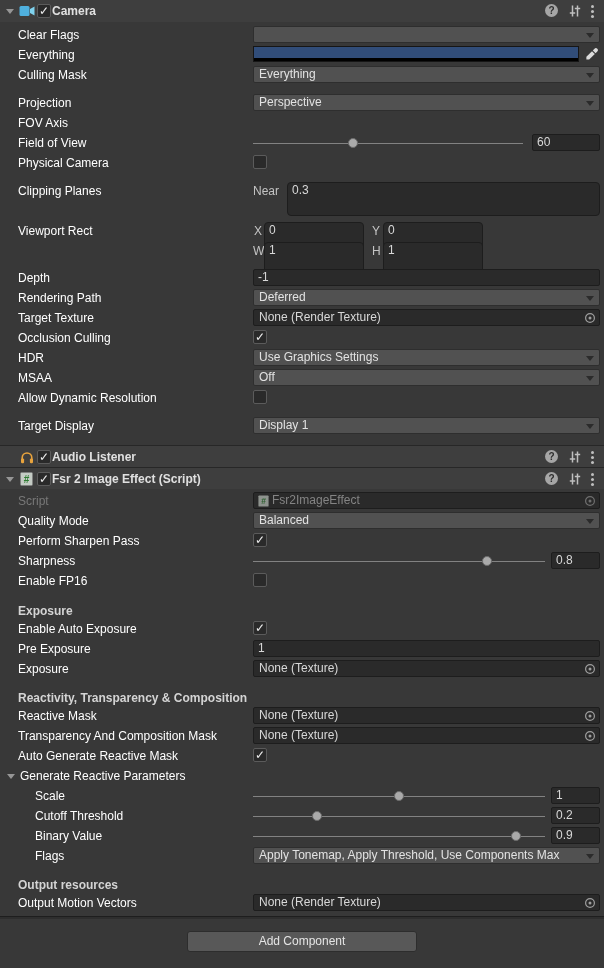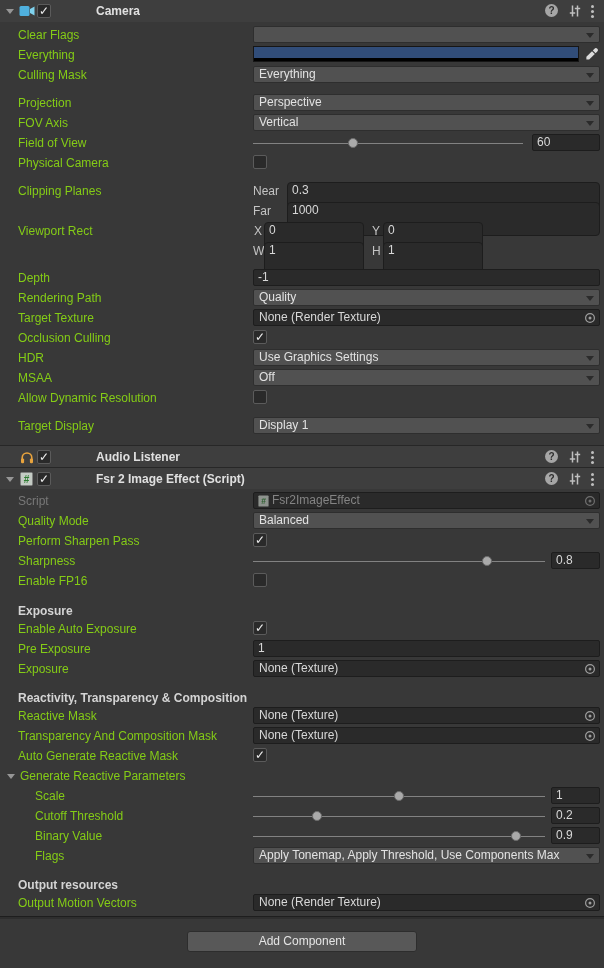--- a/index.html
+++ b/index.html
@@ -1,19 +1,19 @@
 <!DOCTYPE html>
 <html><head>
 <meta charset="utf-8">
 <style>
   html,body{margin:0;padding:0;background:#383838;}
   #inspector{position:relative;width:604px;height:968px;background:#383838;
     font-family:"Liberation Sans",sans-serif;font-size:12px;color:#c4c4c4;overflow:hidden;}
   .row{position:absolute;left:0;right:0;height:20px;}
-  .lbl{position:absolute;left:18px;top:3px;white-space:nowrap;color:#84cc16;}
+  .lbl{position:absolute;left:18px;top:3px;white-space:nowrap;color:#ffffff;}
   .lbl.indent{left:35px;}
   .lbl.disabled{color:#787878;}
   .sect{position:absolute;left:18px;top:3px;font-weight:bold;color:#d4d4d4;white-space:nowrap;}
   .fld{position:absolute;left:253px;right:4px;top:1px;height:17px;border-radius:2px;box-sizing:border-box;}
   .dropdown{background:#515151;border:1px solid #2e2e2e;}
   .dd-text{display:block;padding:0 18px 0 5px;line-height:15px;color:#e2e2e2;white-space:nowrap;overflow:hidden;}
   .dd-arrow{position:absolute;right:5px;top:6px;width:0;height:0;
     border-left:4px solid transparent;border-right:4px solid transparent;border-top:5px solid #2b2b2b;}
   .textfield{background:#2a2a2a;border:1px solid #1d1d1d;}
   .tf-text{display:block;padding:0 4px;line-height:15px;color:#d8d8d8;white-space:nowrap;overflow:hidden;}
@@ -26,21 +26,21 @@
   .track-a{left:253px;width:270px;}
   .track-b{left:253px;width:292px;}
   .handle{position:absolute;top:-5px;width:10px;height:10px;border-radius:50%;background:#aaaaaa;
     border:1px solid #6c6c6c;transform:translateX(-50%);box-sizing:border-box;}
   .numbox{position:absolute;top:1px;height:17px;background:#2a2a2a;border:1px solid #1d1d1d;border-radius:2px;box-sizing:border-box;}
   .numbox-a{left:532px;width:68px;}
   .numbox-b{left:551px;width:49px;}
   .prefix{position:absolute;top:3px;color:#c4c4c4;}
   .minifield{position:absolute;top:1px;height:34px;background:#2a2a2a;border:1px solid #1d1d1d;border-radius:4px;box-sizing:border-box;}
   .comp-header{position:absolute;left:0;right:0;height:22px;background:#3e3e3e;border-top:1px solid #272727;box-sizing:border-box;}
-  .comp-title{position:absolute;left:52px;top:4px;font-weight:bold;color:#e0e0e0;white-space:nowrap;margin-left:44px;}
+  .comp-title{position:absolute;left:52px;top:4px;font-weight:bold;color:#e0e0e0;white-space:nowrap;}
   .foldout{position:absolute;width:0;height:0;border-left:4px solid transparent;border-right:4px solid transparent;
     border-top:5px solid #969696;}
   .hdr-check{position:absolute;left:37px;top:4px;width:14px;height:14px;background:#2a2a2a;border:1px solid #5b5b5b;
     border-radius:2px;color:#ececec;font-size:12px;line-height:13px;text-align:center;box-sizing:border-box;}
   .hdr-icon{position:absolute;left:19px;top:4px;width:16px;height:14px;}
   .help-icon{position:absolute;top:4px;width:13px;height:13px;border-radius:50%;background:#a6a6a6;color:#2e2e2e;
     font-weight:bold;font-size:10px;line-height:13px;text-align:center;}
   .preset-icon{position:absolute;top:4px;width:14px;height:14px;}
   .kebab{position:absolute;top:5px;width:3px;height:3px;border-radius:50%;background:#bfbfbf;box-shadow:0 5px 0 #bfbfbf,0 10px 0 #bfbfbf;}
   .swatch{position:absolute;left:253px;top:1px;width:326px;height:16px;border:1px solid #161616;box-sizing:border-box;}
@@ -107,24 +107,20 @@
   <div class="row" style="top:93px">
     <span class="lbl">Projection</span>
     <div class="fld dropdown">
       <span class="dd-text">Perspective</span>
       <span class="dd-arrow"></span>
     </div>
   </div>
 
   <div class="row" style="top:113px">
     <span class="lbl">FOV Axis</span>
-    <div class="fld dropdown">
-      <span class="dd-text">Vertical</span>
-      <span class="dd-arrow"></span>
-    </div>
   </div>
 
   <div class="row" style="top:133px">
     <span class="lbl">Field of View</span>
     <div class="track track-a">
       <span class="handle" style="left: 37%;"></span>
     </div>
     <div class="numbox numbox-a">
       <span class="tf-text">60</span>
     </div>
@@ -136,26 +132,20 @@
   </div>
 
   <div class="row" style="top:181px">
     <span class="lbl">Clipping Planes</span>
     <span class="prefix" style="left:253px;">Near</span>
     <div class="minifield" style="left:287px;right:4px;">
       <span class="tf-text">0.3</span>
     </div>
   </div>
 
-  <div class="row" style="top:201px">
-    <span class="prefix" style="left:253px;">Far</span>
-    <div class="minifield" style="left:287px;right:4px;">
-      <span class="tf-text">1000</span>
-    </div>
-  </div>
 
   <div class="row" style="top:221px">
     <span class="lbl">Viewport Rect</span>
     <span class="prefix" style="left:254px;">X</span>
     <div class="minifield" style="left:264px;width:100px;">
       <span class="tf-text">0</span>
     </div>
     <span class="prefix" style="left:372px;">Y</span>
     <div class="minifield" style="left:383px;width:100px;">
       <span class="tf-text">0</span>
@@ -176,21 +166,21 @@
   <div class="row" style="top:268px">
     <span class="lbl">Depth</span>
     <div class="fld textfield">
       <span class="tf-text">-1</span>
     </div>
   </div>
 
   <div class="row" style="top:288px">
     <span class="lbl">Rendering Path</span>
     <div class="fld dropdown">
-      <span class="dd-text">Quality</span>
+      <span class="dd-text">Deferred</span>
       <span class="dd-arrow"></span>
     </div>
   </div>
 
   <div class="row" style="top:308px">
     <span class="lbl">Target Texture</span>
     <div class="fld objfield">
       <span class="obj-text">None (Render Texture)</span>
       <span class="picker">
         <svg width="12" height="12" viewBox="0 0 12 12">

